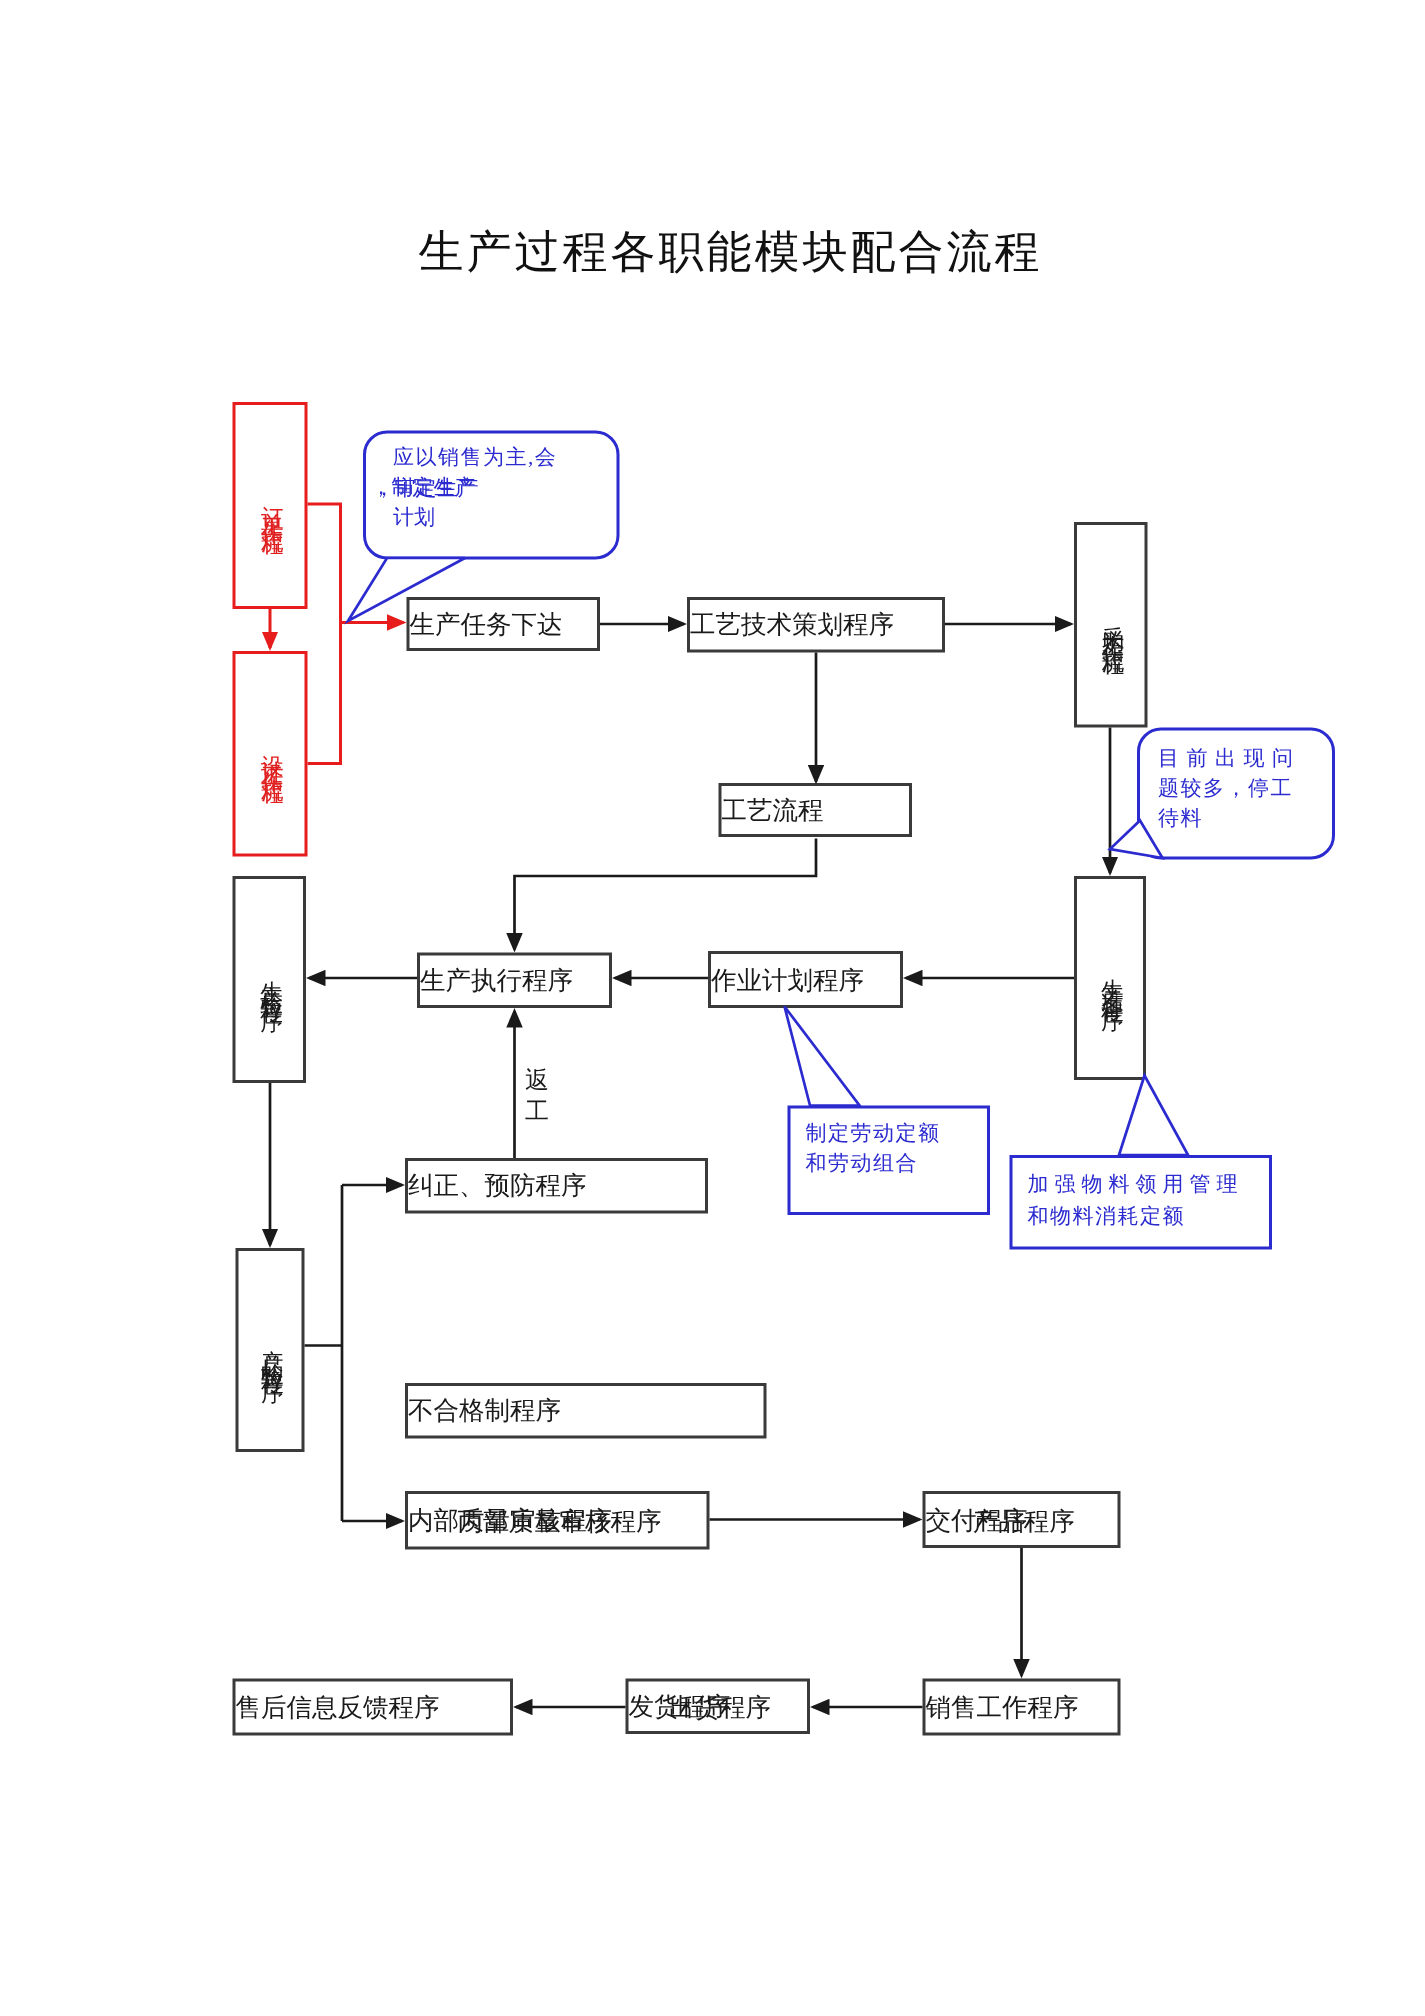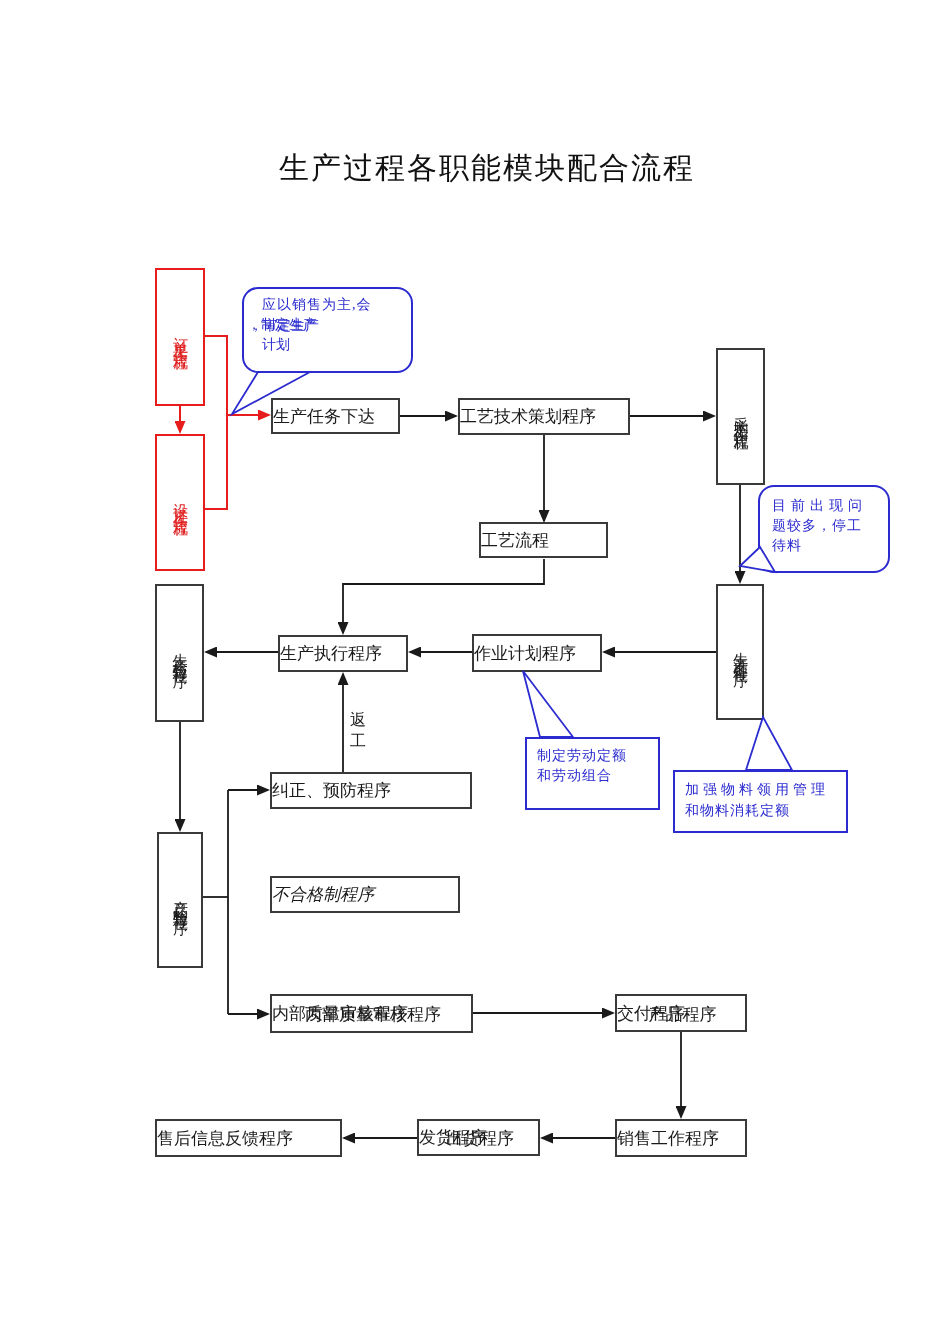--- a/index.html
+++ b/index.html
@@ -65,21 +65,21 @@
     </div>
     <div class="vbox" style="left:155px;top:584px;width:49px;height:138px;">
       <span class="vtext">生产检验程序</span>
     </div>
     <div class="hbox" style="left:270px;top:772px;width:202px;height:37px;">
       <span>纠正、预防程序</span>
     </div>
     <div class="vbox" style="left:157px;top:832px;width:46px;height:136px;">
       <span class="vtext">产品检验程序</span>
     </div>
-    <div class="hbox" style="left:270px;top:876px;width:190px;height:37px;font-style:italic;">
+    <div class="hbox" style="left:270px;top:922px;width:241px;height:37px;">
       <span>不合格制程序</span>
     </div>
     <div class="hbox" style="left:270px;top:994px;width:203px;height:39px;">
       <span>内部质量审核程序</span>
       <span class="ovl">丙部质量审核程序</span>
     </div>
     <div class="hbox" style="left:615px;top:994px;width:132px;height:38px;">
       <span>交付程序</span>
       <span class="ovl">产品程序</span>
     </div>

